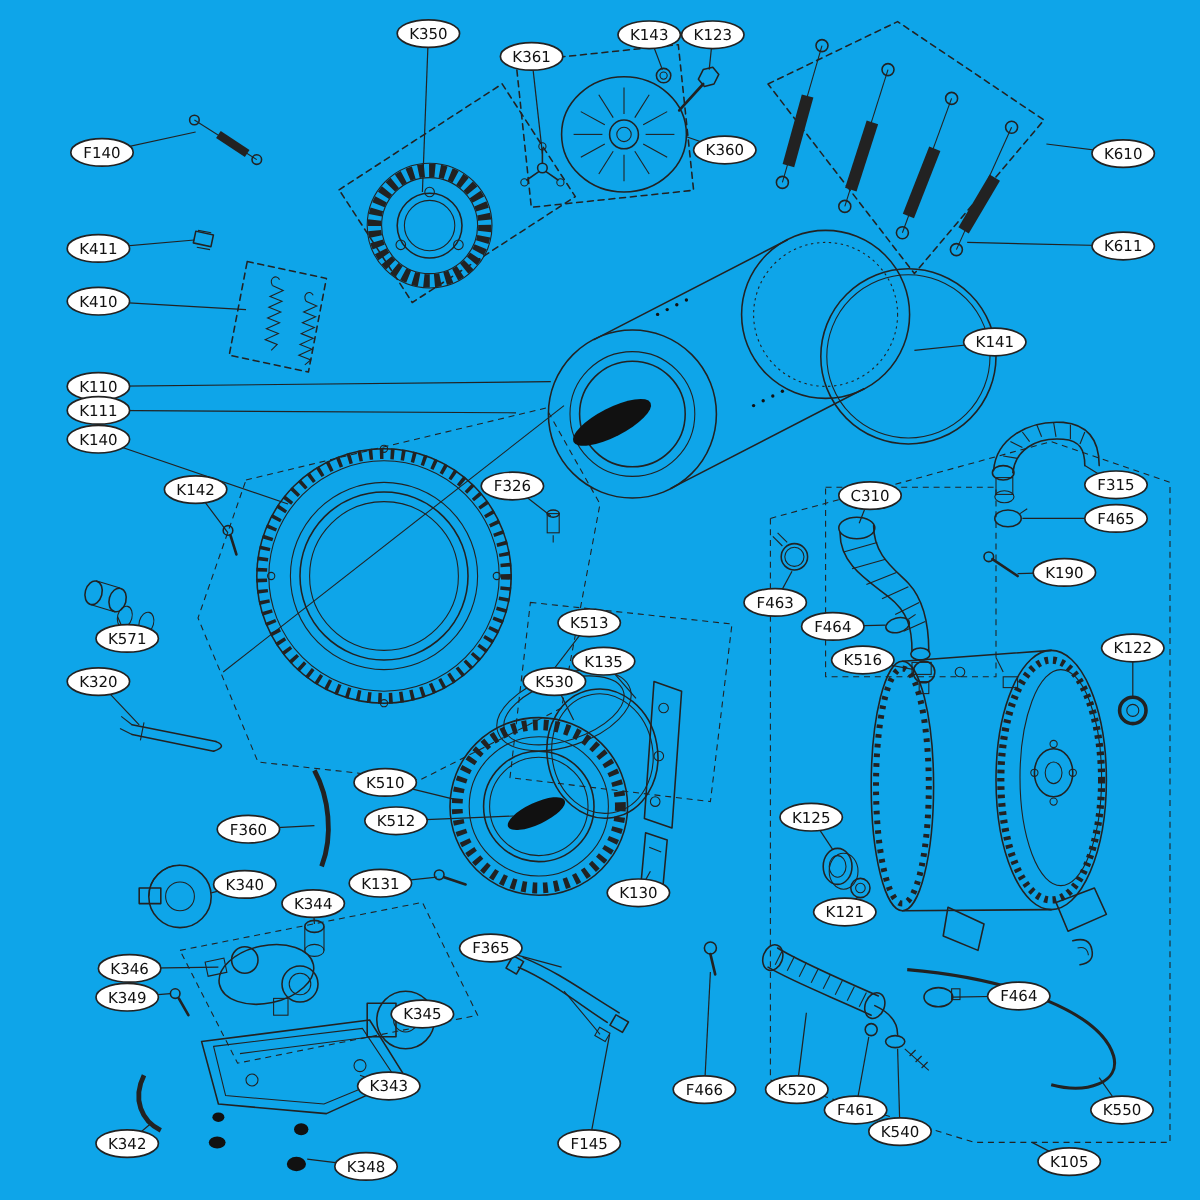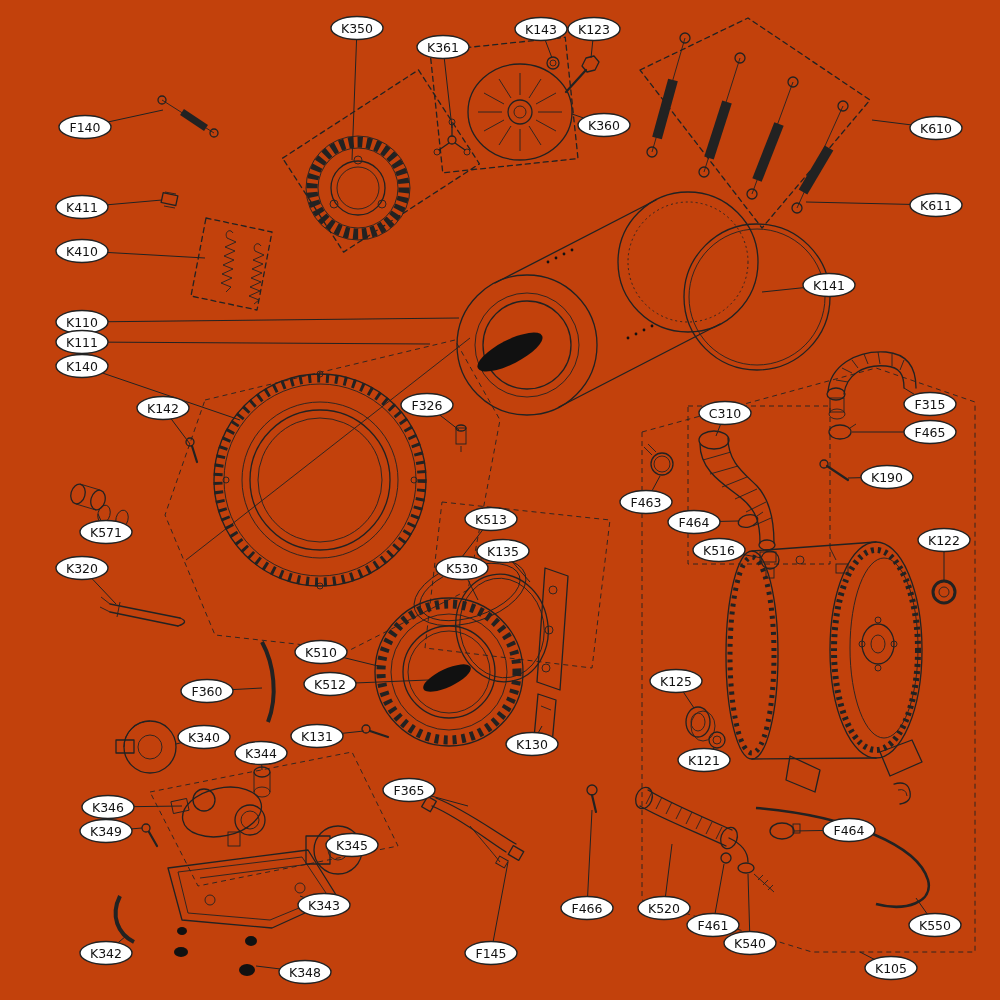--- a/index.html
+++ b/index.html
@@ -1,16 +1,16 @@
 <!DOCTYPE html>
 <html><head>
 <meta charset="utf-8">
 <style>
   html,body{margin:0;padding:0;background:#ffffff;}
-  .canvas{position:relative;width:1000px;height:1000px;overflow:hidden;background:#c2410c;}
+  .canvas{position:relative;width:1000px;height:1000px;overflow:hidden;background:#0ea5e9;}
   svg{display:block;}
   .ln{fill:none;stroke:#222;stroke-width:1.3;stroke-linecap:round;stroke-linejoin:round;}
   .thn{fill:none;stroke:#222;stroke-width:0.9;}
   .thk{fill:none;stroke:#222;stroke-width:2.2;stroke-linecap:round;}
   .dash{stroke-dasharray:5 4;}
   .dot{stroke-dasharray:2 3;}
   .teeth{fill:none;stroke:#222;stroke-linecap:butt;}
   .fillblk{fill:#111;stroke:none;}
   .callout-ellipse{fill:#ffffff;stroke:#222;stroke-width:1.4;}
   .callout-text{font:12.5px "DejaVu Sans", sans-serif;fill:#111;text-anchor:middle;}

